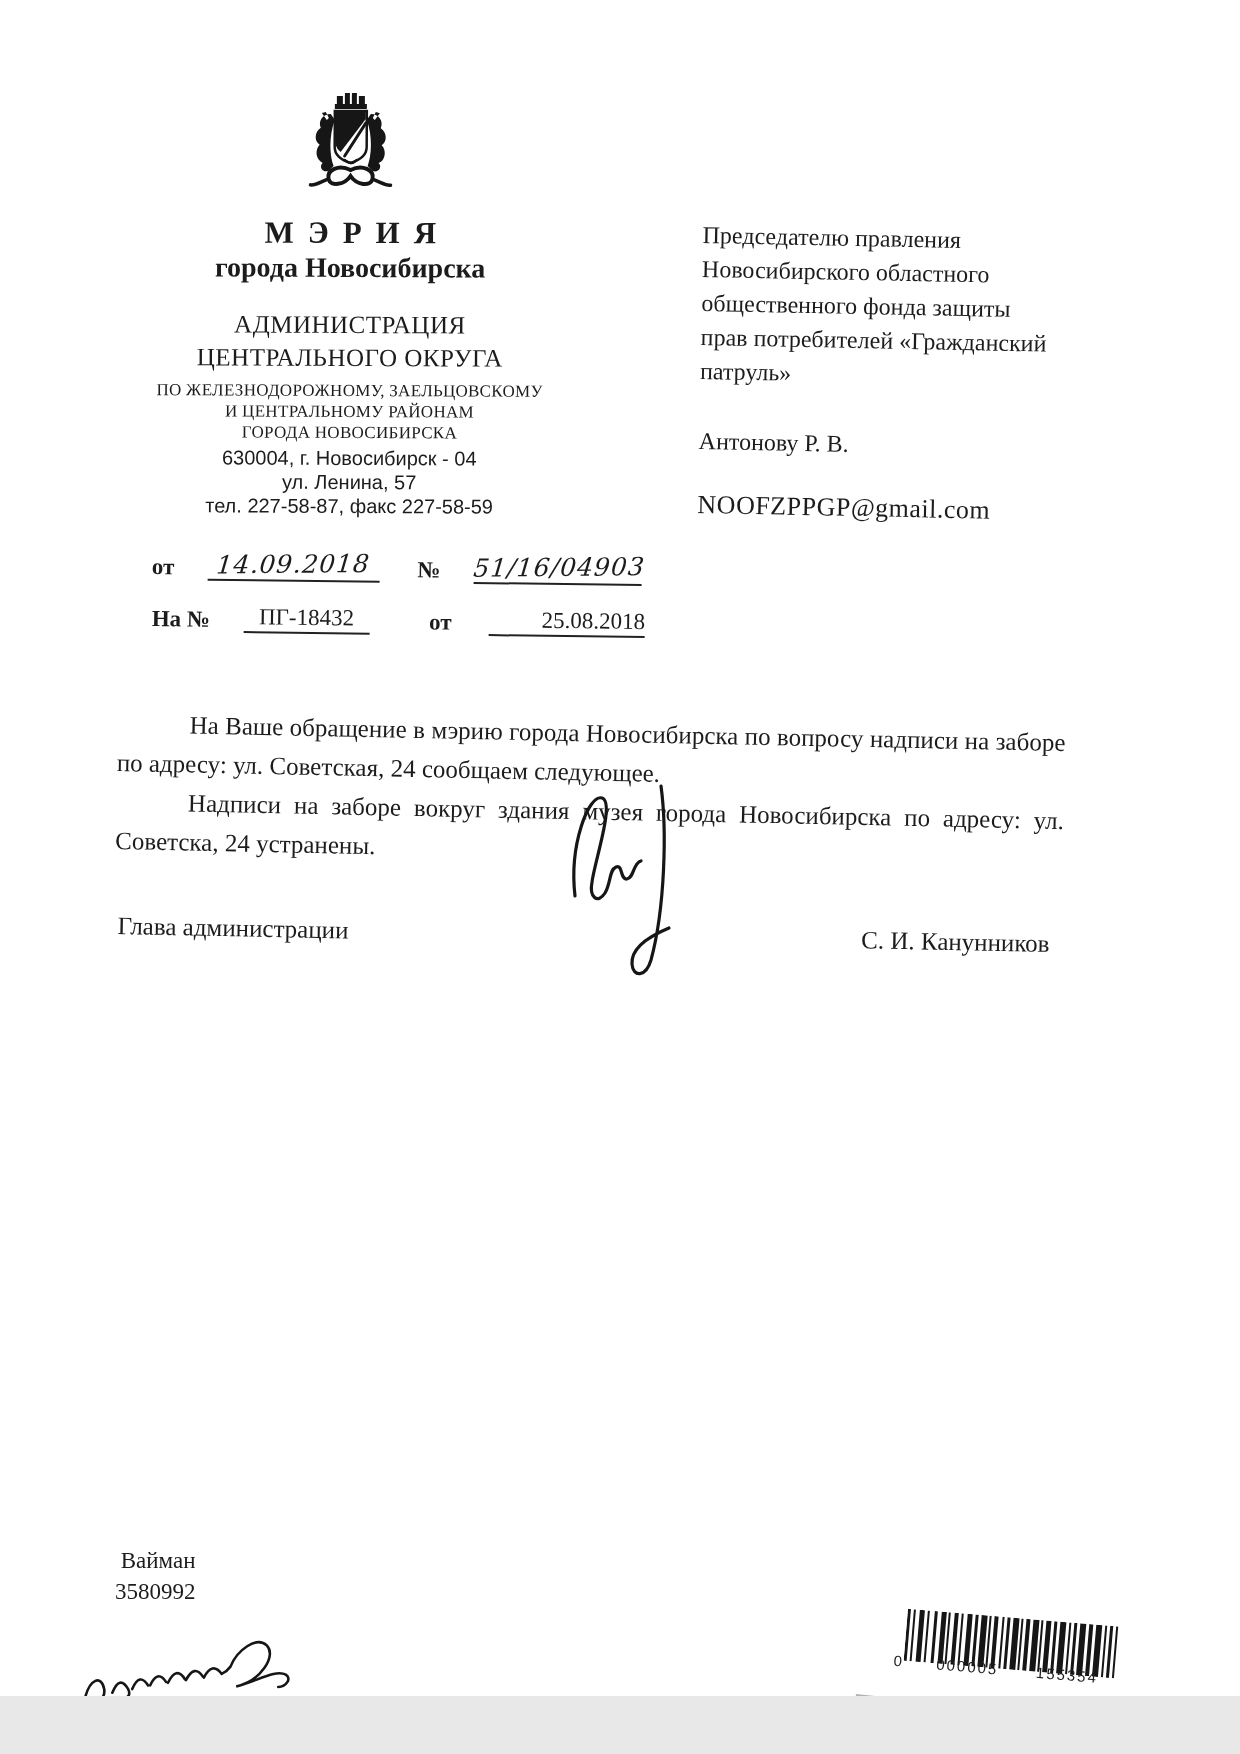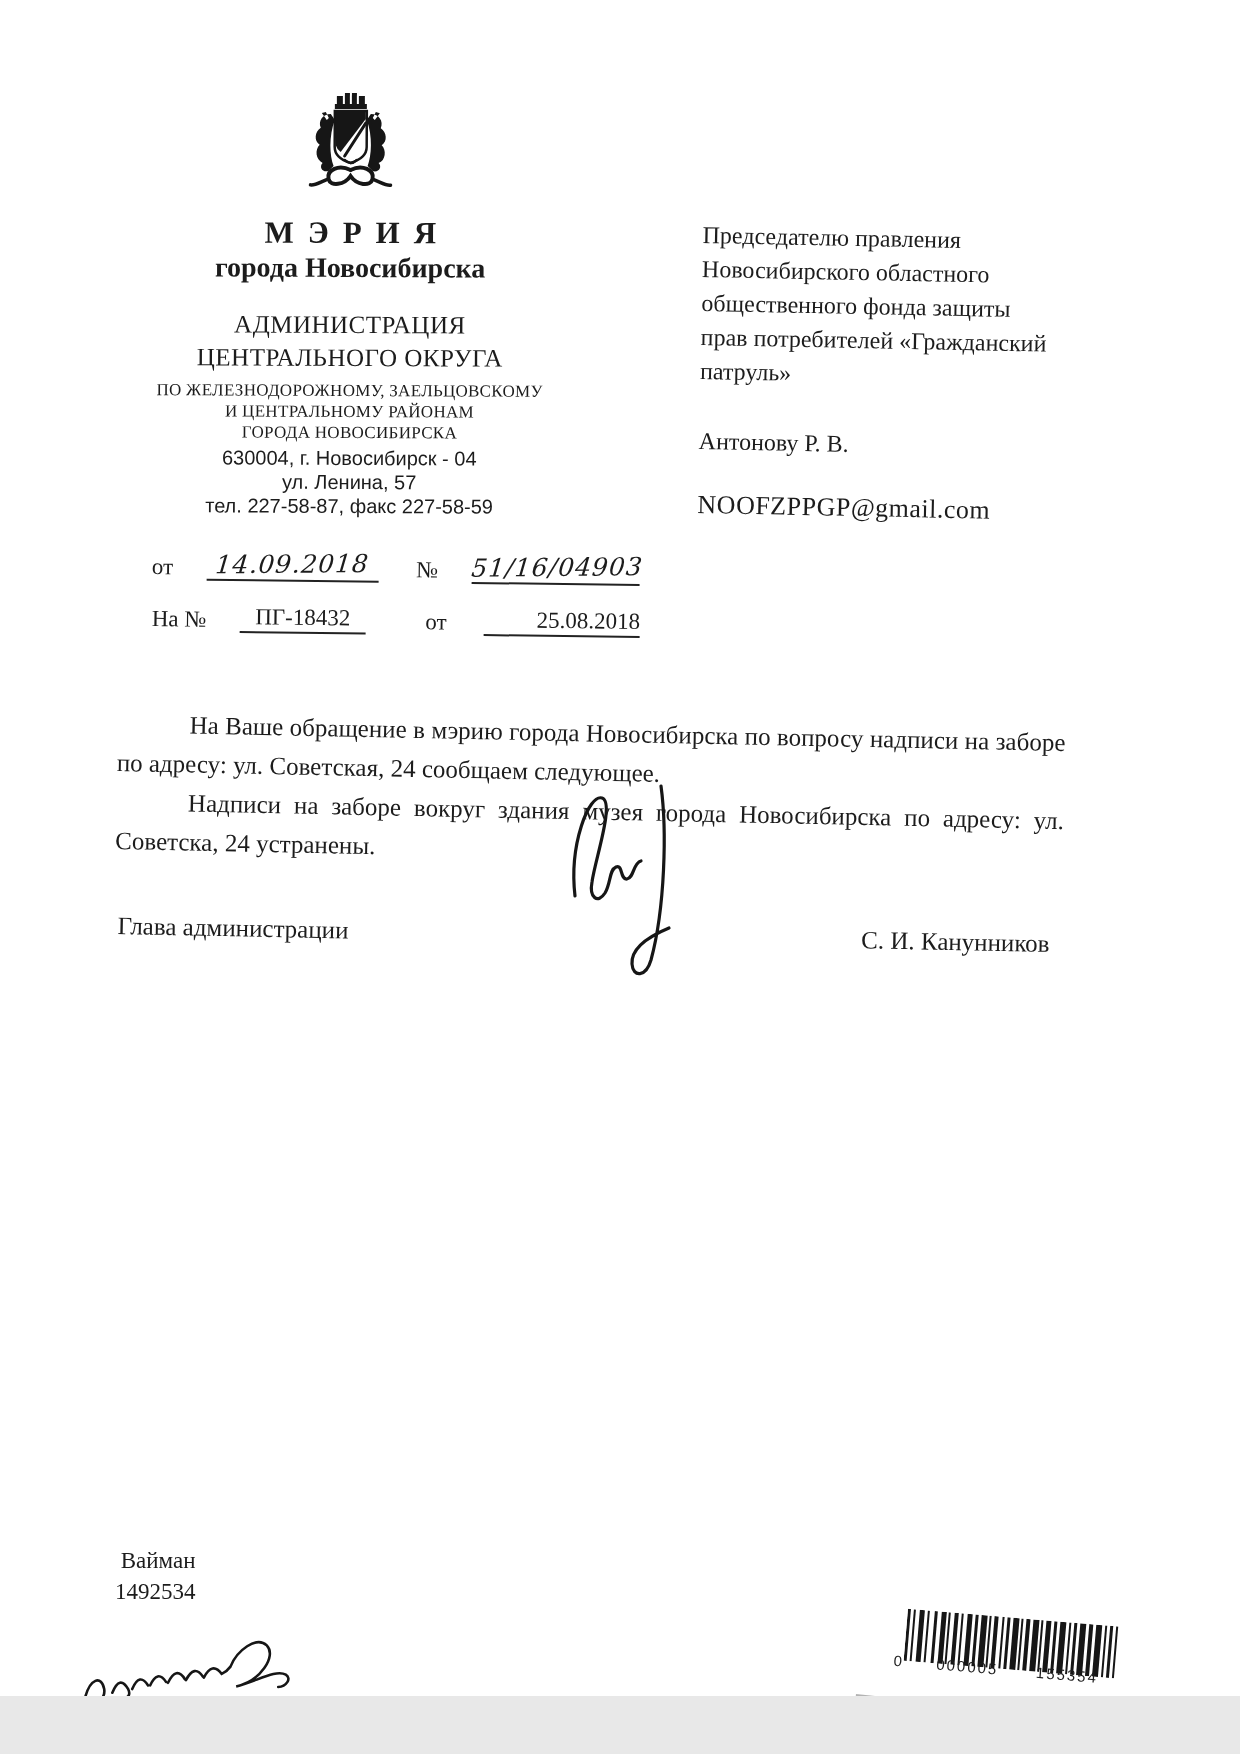--- a/index.html
+++ b/index.html
@@ -17,21 +17,21 @@
   .sub{font-size:17px;line-height:21px;letter-spacing:.3px;}
   .sub-wrap{margin-top:6px;}
   .addr{font-family:"Liberation Sans", sans-serif;font-size:20px;line-height:24px;}
   .addr-wrap{margin-top:3px;}
   
   .refline{position:absolute;font-size:23px;transform:rotate(.7deg);transform-origin:left top;white-space:nowrap;}
   .ref1{left:152px;top:548px;}
   .ref2{left:152px;top:603px;}
   .ulined{display:inline-block;border-bottom:2px solid #222;text-align:center;vertical-align:bottom;padding-bottom:1px;}
   .hw{font-family:"DejaVu Serif", serif;font-style:italic;font-size:25px;letter-spacing:1px;transform:skewX(-6deg) rotate(-1.2deg);display:inline-block;}
-  .lbl{display:inline-block;}
+  .lbl{display:inline-block;font-weight:bold;}
   .gap1{display:inline-block;width:26px;}
   .gap2{display:inline-block;width:22px;}
   
   .recipient{position:absolute;left:703px;top:218px;width:400px;transform:rotate(1.1deg);transform-origin:left top;font-size:24px;line-height:34px;}
   .recipient .name{margin-top:36px;}
   .recipient .email{margin-top:30px;font-size:26px;letter-spacing:.5px;}
   
   .body-block{position:absolute;left:118px;top:704px;width:948px;transform:rotate(1.15deg);transform-origin:left top;
     font-size:25px;line-height:39px;text-align:justify;}
   .body-block p{margin:0;text-indent:72px;}
@@ -142,21 +142,21 @@
     <span>С. И. Канунников</span>
   </div>
 
   <svg class="signature-main" viewBox="0 0 160 205" aria-hidden="true">
     <path class="stroke-ink" stroke-width="3.2" d="M30,118 C24,66 44,16 57,20 C70,24 50,82 47,104 C44,120 53,126 60,115 C66,105 64,92 71,89 C78,86 75,102 82,101 C89,100 88,85 96,83"></path>
     <path class="stroke-ink" stroke-width="3.2" d="M116,8 C122,52 120,130 106,182 C101,199 88,200 87,186 C86,172 100,160 124,150"></path>
   </svg>
 
   <div class="executor">
     <div>Вайман</div>
-    <div>1492534</div>
+    <div>3580992</div>
   </div>
 
   <svg class="scribble" viewBox="0 0 230 100" aria-hidden="true">
     <path class="stroke-ink" stroke-width="2.6" d="M8,64 C14,42 26,40 28,54 C29,63 20,70 15,62
       M36,58 q8,-18 16,-3 q3,7 -4,9
       M56,55 q8,-17 16,-3
       M74,52 q8,-16 16,-3
       M92,50 q9,-17 17,-3
       M110,48 q9,-16 17,-3
       M128,46 q9,-16 18,-3

